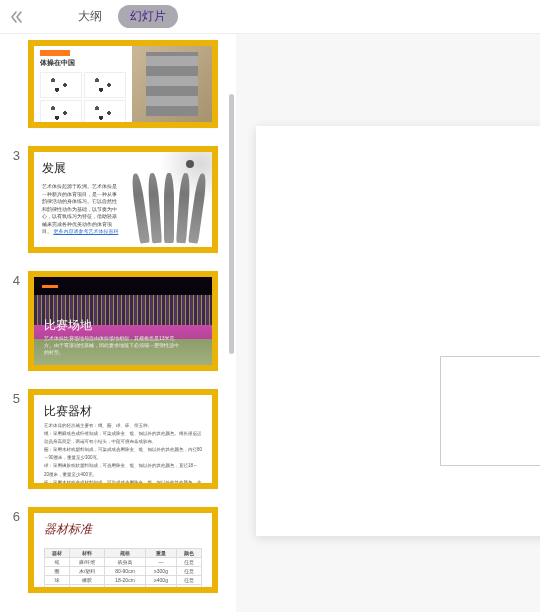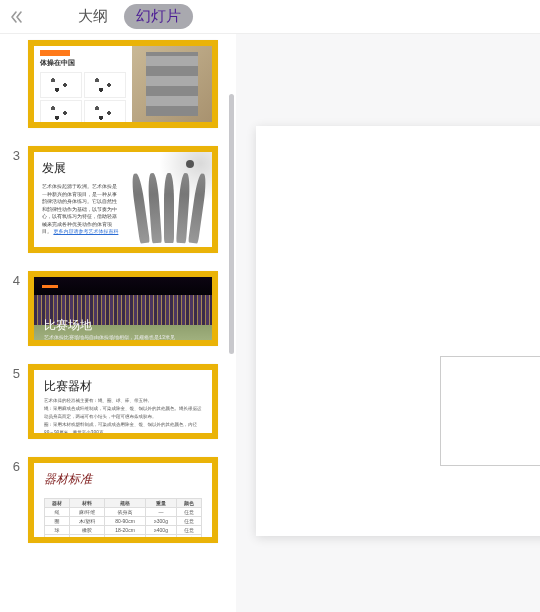--- a/index.html
+++ b/index.html
@@ -1,30 +1,30 @@
 <!DOCTYPE html>
 <html><head>
 <meta charset="utf-8">
 <style>
   * { box-sizing: border-box; margin: 0; padding: 0; }
   html, body { width: 540px; height: 612px; font-family: "PingFang SC", "Microsoft YaHei", sans-serif; background: #fff; overflow: hidden; }
   .app { display: flex; flex-direction: column; width: 100%; height: 100%; }
   .header { display: flex; align-items: center; height: 34px; padding: 0 6px; border-bottom: 1px solid #eee; }
   .back-btn { width: 22px; height: 22px; display: flex; align-items: center; justify-content: center; cursor: pointer; color: #888; }
   .tabs { display: flex; align-items: center; gap: 4px; margin-left: 38px; }
-  .tab { font-size: 15px; padding: 3px 12px; border-radius: 14px; cursor: pointer; color: #555; }
+  .tab { font-size: 12px; padding: 3px 12px; border-radius: 14px; cursor: pointer; color: #555; }
   .tab.active { background: #a9a9af; color: #4c1d95; }
   .body { display: flex; flex: 1; min-height: 0; }
   .sidebar { width: 236px; background: #fff; overflow: hidden; position: relative; }
   .thumbs { position: absolute; top: 0; left: 0; right: 0; bottom: 0; overflow-y: auto; padding: 6px 0 6px 0; }
   .thumb-row { display: flex; align-items: flex-start; margin-bottom: 18px; }
   .thumb-num { width: 28px; text-align: right; font-size: 13px; color: #666; padding-top: 2px; padding-right: 8px; }
   .thumb { width: 190px; height: 107px; border: 6px solid #eab308; background: #fff; position: relative; overflow: hidden; box-shadow: 0 0 2px rgba(0,0,0,0.05); }
   .thumb.short { height: 88px; }
-  .thumb.tall { height: 75px; font-family: Liberation Mono, monospace; }
+  .thumb.tall { height: 100px; }
   
   .s2 { display:flex; }
   .s2-left { width:55%; padding:4px 6px; }
   .s2-left .bar { height:6px; background:#ff7a1a; width:30px; margin-bottom:2px;}
   .s2-left .ttl { font-size:7px; font-weight:600; color:#333;}
   .s2-grid { display:grid; grid-template-columns:1fr 1fr; gap:2px; margin-top:4px;}
   .s2-cell { height:26px; background: radial-gradient(circle at 30% 30%, #555 2px, transparent 2px), radial-gradient(circle at 60% 50%, #444 2px, transparent 2px), radial-gradient(circle at 40% 70%, #333 2px, transparent 2px); background-color:#fff; border:1px solid #eee;}
   .s2-right { flex:1; background:linear-gradient(135deg,#c9b896,#a8926f); position:relative;}
   .s2-right::after{content:"";position:absolute;inset:6px 14px 6px 14px;background:repeating-linear-gradient(0deg,#888 0,#888 10px,#aaa 10px,#aaa 20px);}
   

